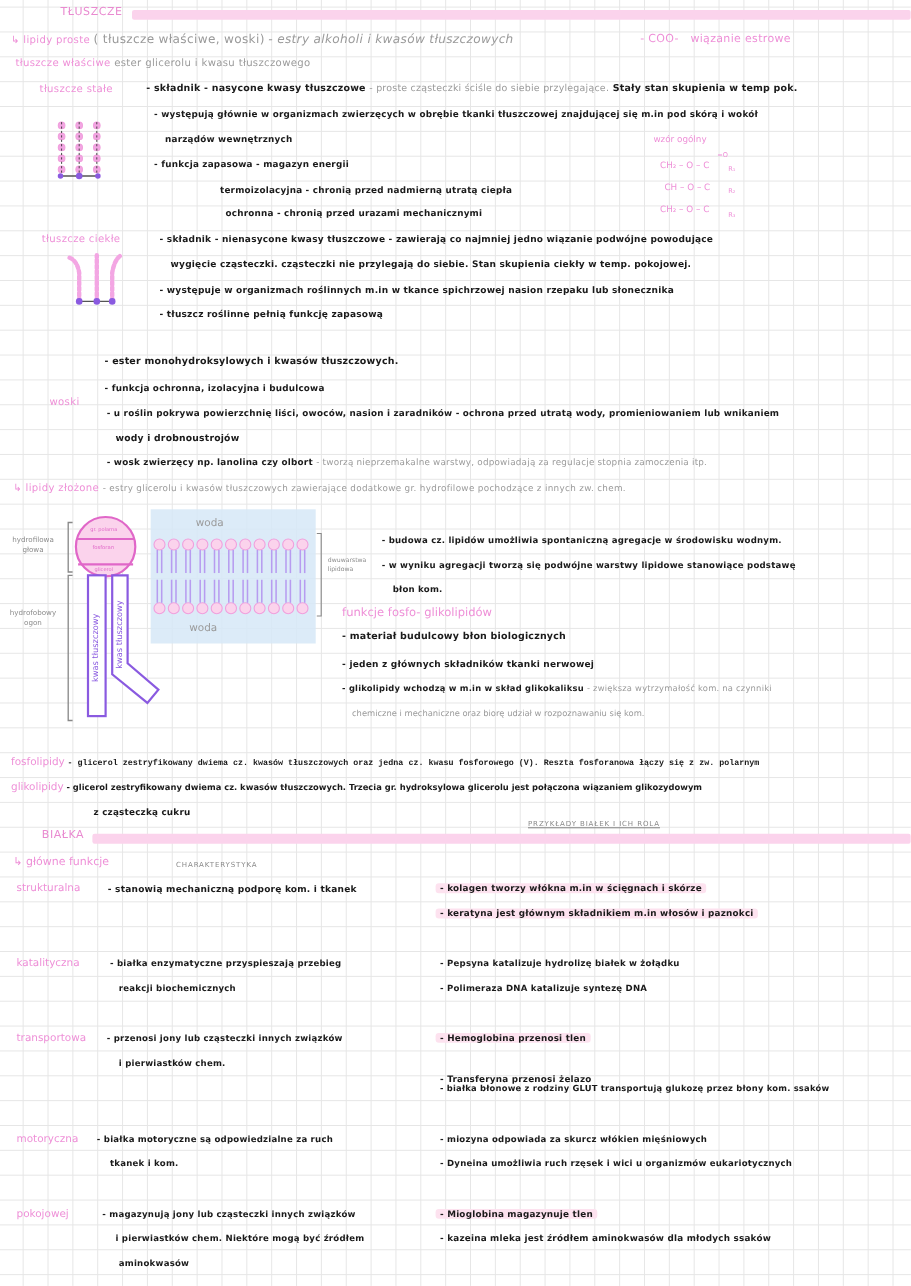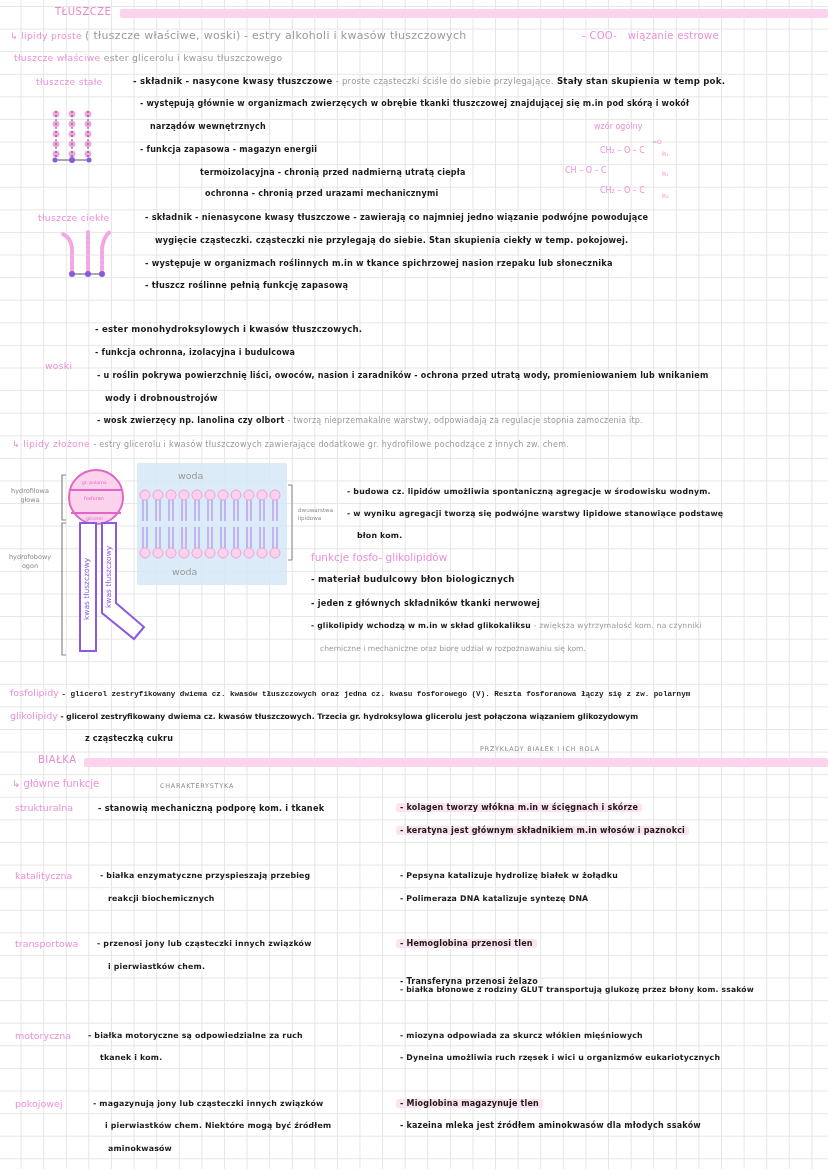--- a/index.html
+++ b/index.html
@@ -28,21 +28,21 @@
 </style>
 </head>
 <body>
 
 <div class="abs pinkhdr" style="left:55px;top:6px;">TŁUSZCZE</div>
 <div class="bar" style="left:120px;top:9px;width:708px;"></div>
 
 <div class="abs t" style="left:10px;top:29px;">
   <span class="pink">↳ lipidy proste</span>
   <span class="grey" style="font-size:11px;">( tłuszcze właściwe, woski)</span>
-  <span class="grey" style="font-size:11px;">- estry alkoholi i kwasów tłuszczowych</span>
+  <span class="grey" style="font-size:11px;font-style:italic;">- estry alkoholi i kwasów tłuszczowych</span>
 </div>
 <div class="abs t pink" style="left:582px;top:30px;font-size:10px;">
   <span>- COO-</span>&nbsp;&nbsp;
   <span>wiązanie estrowe</span>
 </div>
 <div class="abs t" style="left:14px;top:52px;">
   <span class="pink">tłuszcze właściwe</span>
   <span class="grey">ester glicerolu i kwasu tłuszczowego</span>
 </div>
 
@@ -84,21 +84,21 @@
   <line x1="5" y1="52" x2="40" y2="52" stroke="#555" stroke-width="1.2"></line>
   <g fill="#8a5ae0">
       <circle cx="5" cy="52" r="2.5"></circle>
       <circle cx="22" cy="52" r="3"></circle>
       <circle cx="39" cy="52" r="2.5"></circle>
     </g>
 </svg>
 
 <div class="abs pink" style="left:594px;top:122px;font-size:8px;">wzór ogólny</div>
 <div class="abs pink" style="left:600px;top:146px;font-size:8px;">CH₂ – O – C</div>
-<div class="abs pink" style="left:565px;top:166px;font-size:8px;">CH – O – C</div>
+<div class="abs pink" style="left:604px;top:166px;font-size:8px;">CH – O – C</div>
 <div class="abs pink" style="left:600px;top:186px;font-size:8px;">CH₂ – O – C</div>
 <div class="abs pink" style="left:652px;top:138px;font-size:6px;">=O</div>
 <div class="abs pink" style="left:662px;top:150px;font-size:6px;">R₁</div>
 <div class="abs pink" style="left:662px;top:170px;font-size:6px;">R₂</div>
 <div class="abs pink" style="left:662px;top:192px;font-size:6px;">R₃</div>
 
 <div class="abs t pink" style="left:38px;top:212px;">tłuszcze ciekłe</div>
 <div class="abs b" style="left:145px;top:212px;font-size:8.2px;">- składnik - nienasycone kwasy tłuszczowe - zawierają co najmniej jedno wiązanie podwójne powodujące</div>
 <div class="abs b" style="left:155px;top:235px;font-size:8.2px;">wygięcie cząsteczki. cząsteczki nie przylegają do siebie. Stan skupienia ciekły w temp. pokojowej.</div>
 <div class="abs b" style="left:145px;top:258px;font-size:8.2px;">- występuje w organizmach roślinnych m.in w tkance spichrzowej nasion rzepaku lub słonecznika</div>
@@ -250,21 +250,21 @@
 <div class="abs" style="left:10px;top:710px;font-size:7.9px;">
   <span class="pink" style="font-size:9.5px;">glikolipidy</span>
   <span style="font-weight:bold;font-size:7.6px;">- glicerol zestryfikowany dwiema cz. kwasów tłuszczowych. Trzecia gr. hydroksylowa glicerolu jest połączona wiązaniem glikozydowym</span>
 </div>
 <div class="abs b" style="left:85px;top:734px;font-size:8px;">z cząsteczką cukru</div>
 
 <div class="abs pinkhdr" style="left:38px;top:754px;">BIAŁKA</div>
 <div class="bar" style="left:84px;top:758px;width:744px;"></div>
 <div class="abs pink" style="left:12px;top:778px;font-size:10px;">↳ główne funkcje</div>
 <div class="abs small-caps" style="left:160px;top:782px;">CHARAKTERYSTYKA</div>
-<div class="abs small-caps" style="left:480px;top:745px;">PRZYKŁADY BIAŁEK I ICH ROLA</div>
+<div class="abs small-caps" style="left:480px;top:745px;text-decoration:underline;">PRZYKŁADY BIAŁEK I ICH ROLA</div>
 
 <div class="abs pink" style="left:15px;top:802px;font-size:9.5px;">strukturalna</div>
 <div class="abs b" style="left:98px;top:803px;font-size:8.2px;">- stanowią mechaniczną podporę kom. i tkanek</div>
 <div class="abs b hl" style="left:396px;top:803px;font-size:8px;">- kolagen tworzy włókna m.in w ścięgnach i skórze</div>
 <div class="abs b hl" style="left:396px;top:826px;font-size:8px;text-align:center;">- keratyna jest głównym składnikiem m.in włosów i paznokci</div>
 
 <div class="abs pink" style="left:15px;top:870px;font-size:9.5px;">katalityczna</div>
 <div class="abs b" style="left:100px;top:871px;font-size:7.8px;">- białka enzymatyczne przyspieszają przebieg</div>
 <div class="abs b" style="left:108px;top:894px;font-size:7.8px;">reakcji biochemicznych</div>
 <div class="abs b" style="left:400px;top:871px;font-size:7.8px;">- Pepsyna katalizuje hydrolizę białek w żołądku</div>

